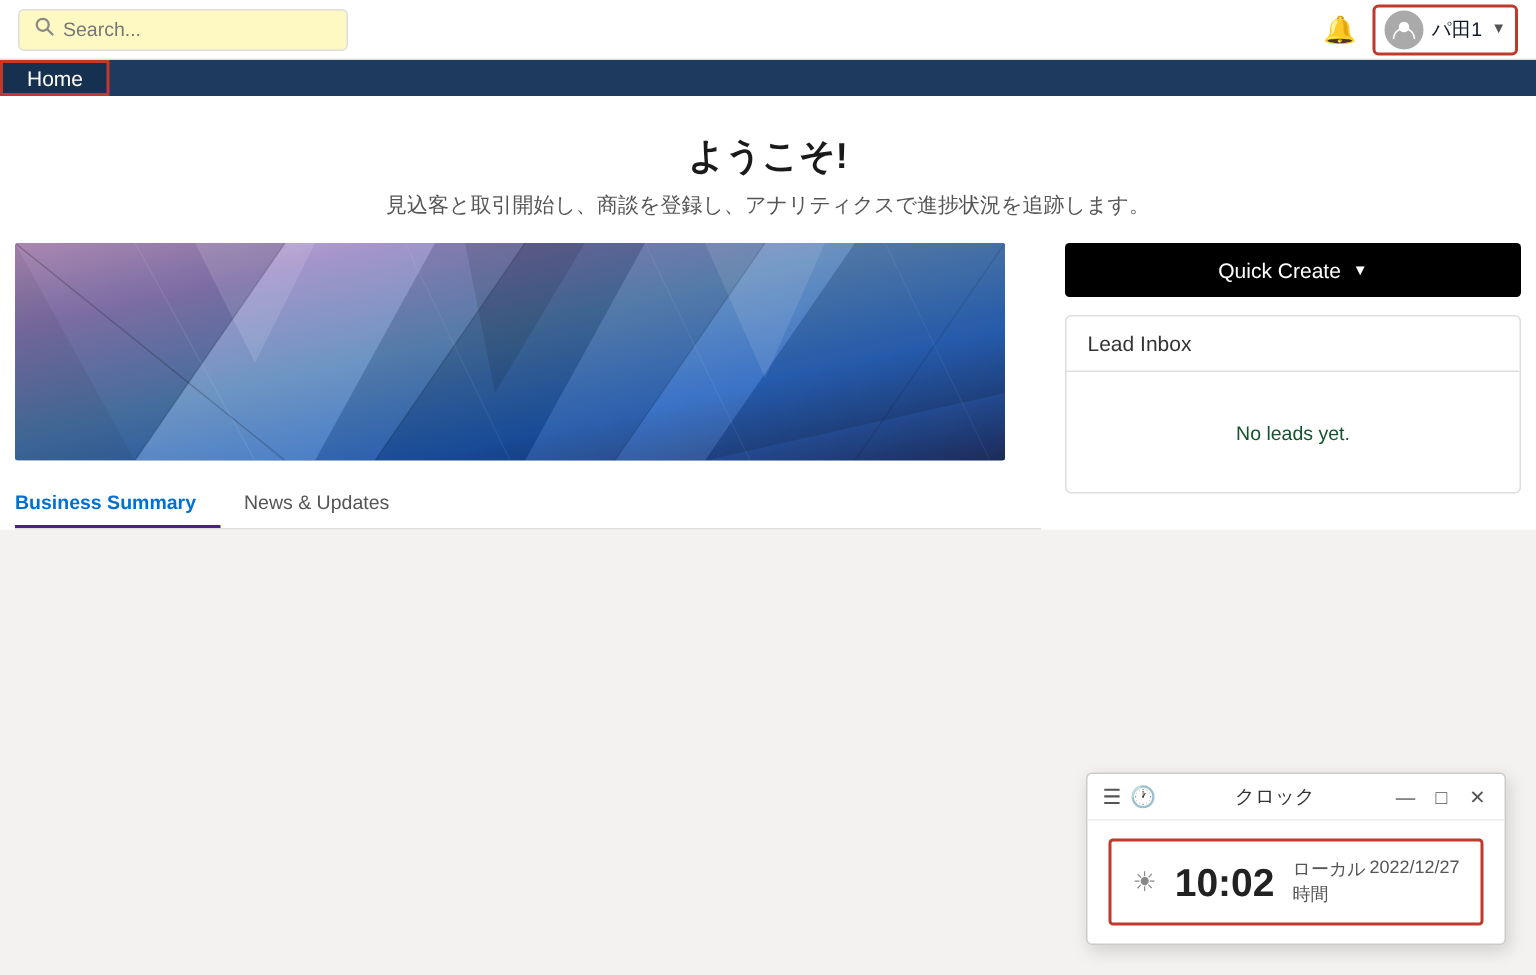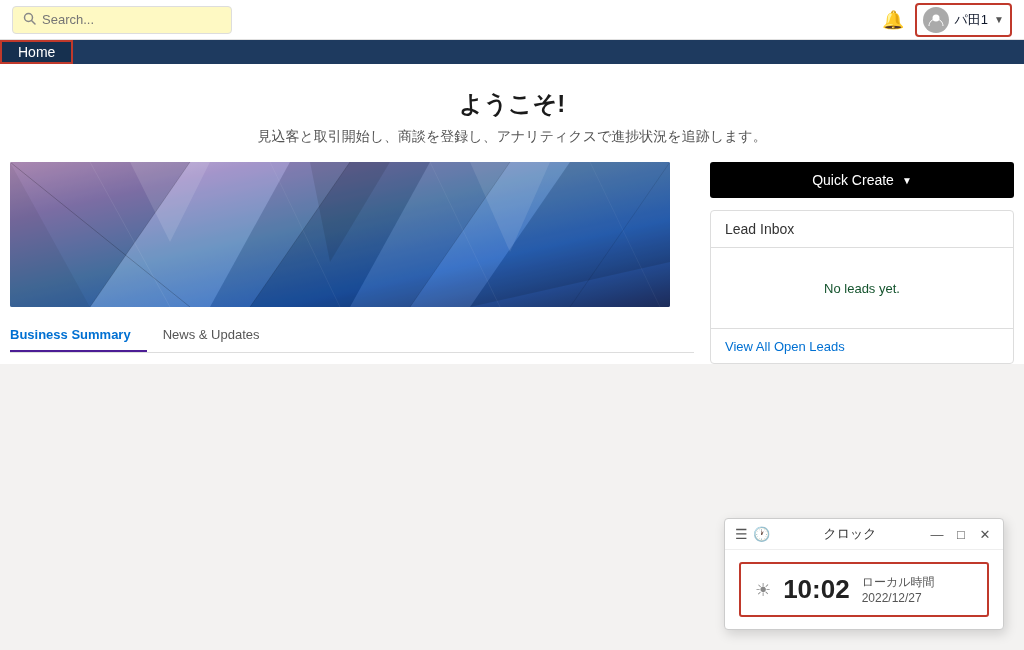--- a/index.html
+++ b/index.html
@@ -231,21 +231,21 @@
     .clock-row {
       display: flex;
       align-items: center;
       gap: 12px;
       border: 2px solid #c0392b;
       border-radius: 3px;
       padding: 10px 14px;
     }
     .clock-sun-icon { font-size: 18px; color: #888; }
     .clock-time { font-size: 26px; font-weight: 600; color: #222; }
-    .clock-timezone-info { display: flex; flex-direction: column; }
+    .clock-timezone-info { display: flex; flex-direction: row; }
     .clock-tz-label { font-size: 12px; color: #555; }
     .clock-date { font-size: 12px; color: #555; }
 
     
     .hero-svg {
       width: 100%;
       height: 100%;
     }
   </style>
 </head>
@@ -344,23 +344,20 @@
       <button class="quick-create-btn">
         <span>Quick Create</span>
         <span class="caret">▼</span>
       </button>
 
       <div class="lead-inbox-card">
         <div class="lead-inbox-header">Lead Inbox</div>
         <div class="lead-inbox-body">
           <span class="no-leads-text">No leads yet.</span>
         </div>
-        <div class="lead-inbox-footer">
-          <a class="view-all-link">View All Open Leads</a>
-        </div>
       </div>
     </div>
   </div>
 </div>
 
 <div class="clock-widget">
   <div class="clock-title-bar">
     <div class="clock-title-bar-icons">
       <span class="clock-title-bar-icon">☰</span>
       <span class="clock-title-bar-icon">🕐</span>

